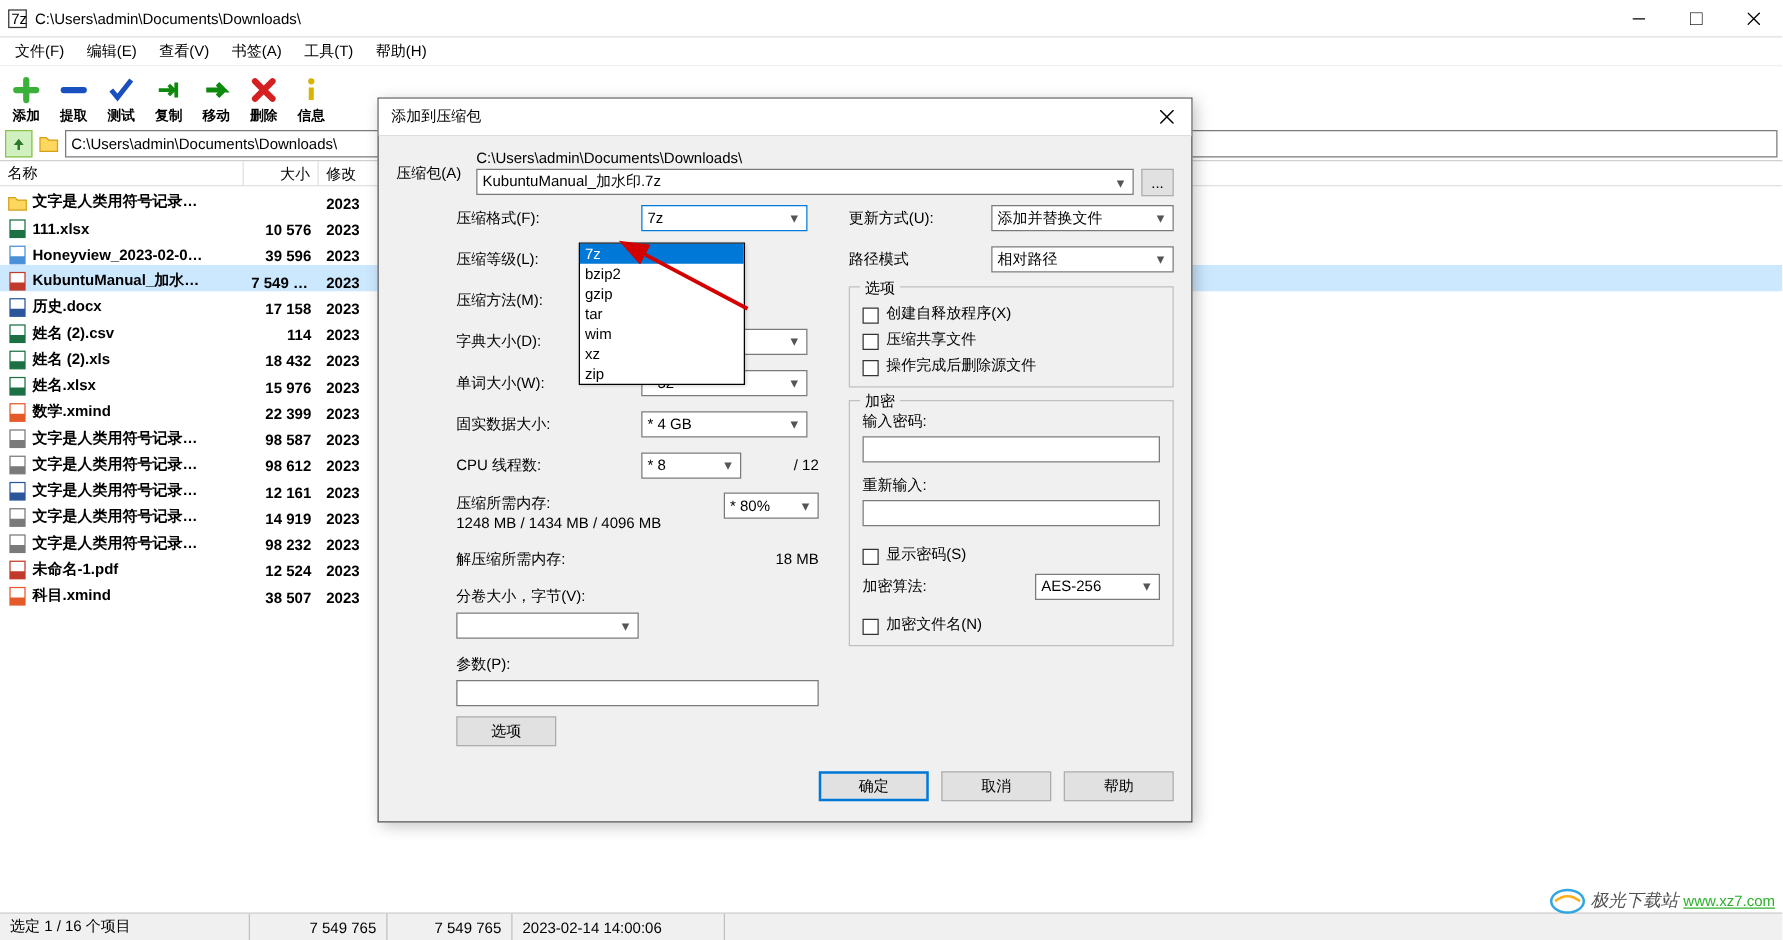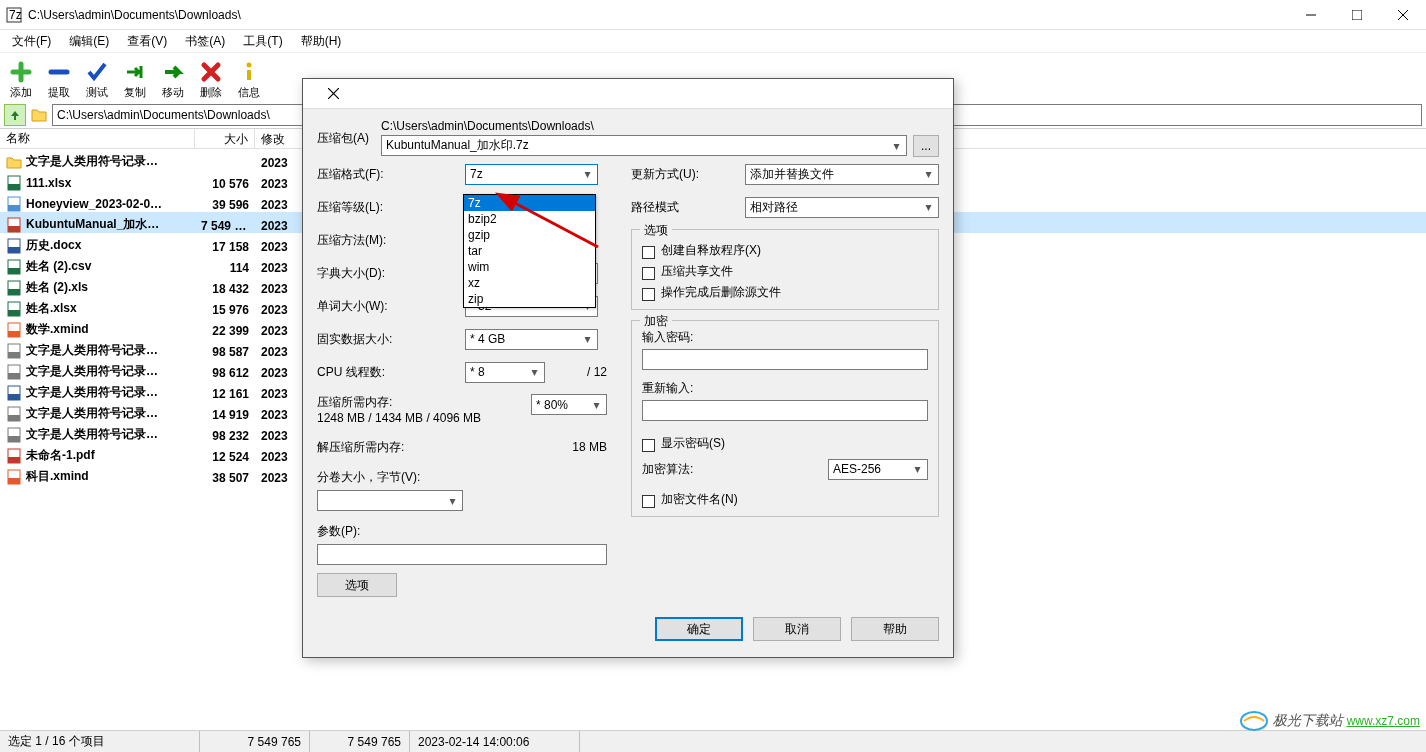--- a/index.html
+++ b/index.html
@@ -11,21 +11,21 @@
 .titlebar .title { flex: 1; color: #000; font-size: 12px; }
 .titlebar .winbuttons { display: flex; }
 .titlebar .winbtn { width: 46px; height: 30px; display: flex; align-items: center; justify-content: center; color: #333; }
 
 
 .menubar { height: 22px; display: flex; align-items: center; padding-left: 4px; gap: 2px; }
 .menubar .menuitem { padding: 2px 8px; color: #000; }
 
 
 .toolbar { height: 50px; display: flex; align-items: center; padding: 4px 6px 0 6px; gap: 8px; border-top: 1px solid #f0f0f0; }
-.toolbar .toolbtn { display: flex; flex-direction: column; align-items: center; width: 30px; cursor: pointer; }
+.toolbar .toolbtn { display: flex; flex-direction: column; align-items: center; width: 30px; cursor: pointer; font-weight: bold; }
 .toolbar .toolbtn .icon { width: 24px; height: 24px; display: flex; align-items: center; justify-content: center; font-size: 20px; }
 .toolbar .toolbtn .lbl { font-size: 11px; color: #000; margin-top: 1px; }
 
 
 .addressbar { height: 26px; display: flex; align-items: center; padding: 2px 4px; gap: 4px; }
 .addressbar .upbtn { width: 22px; height: 22px; background: #d0f0c0; border: 1px solid #8bc34a; display: flex; align-items: center; justify-content: center; }
 .addressbar .foldericon { width: 18px; height: 18px; }
 .addressbar .pathinput { flex: 1; height: 22px; border: 1px solid #7a7a7a; padding: 0 4px; }
 
 
@@ -50,21 +50,21 @@
 .dialog .dlg-titlebar { height: 30px; background: #fff; display: flex; align-items: center; padding-left: 10px; border-bottom: 1px solid #ddd; }
 .dialog .dlg-title { flex: 1; font-size: 12px; }
 .dialog .dlg-close { width: 40px; height: 30px; display: flex; align-items: center; justify-content: center; }
 .dialog .dlg-body { padding: 10px 14px; display: flex; flex-direction: column; height: calc(100% - 30px); }
 
 .dlg-row { display: flex; align-items: center; margin-bottom: 6px; gap: 8px; }
 .dlg-label { width: 140px; }
 .dlg-browse { width: 26px; height: 22px; border: 1px solid #adadad; background: #e1e1e1; display: flex; align-items: center; justify-content: center; }
 
 .dlg-cols { display: flex; gap: 24px; flex: 1; }
-.dlg-colleft { width: 290px; }
+.dlg-colleft { width: 290px; margin-left: 48px; }
 .dlg-colright { flex: 1; }
 
 .field-row { display: flex; align-items: center; margin-bottom: 11px; min-height: 22px; }
 .field-row .field-label { width: 148px; }
 .field-row .field-control { flex: 1; position: relative; }
 
 .combo { height: 21px; border: 1px solid #7a7a7a; background: #fff; display: flex; align-items: center; padding: 0 4px; position: relative; }
 .combo .combo-arrow { position: absolute; right: 2px; top: 2px; width: 15px; height: 15px; display: flex; align-items: center; justify-content: center; color: #555; }
 .combo.open { border-color: #0078d7; }
 
@@ -395,20 +395,21 @@
 
 <div class="statusbar">
   <div class="cell" style="width:200px">选定 1 / 16 个项目</div>
   <div class="cell" style="width:110px;justify-content:flex-end">7 549 765</div>
   <div class="cell" style="width:100px;justify-content:flex-end">7 549 765</div>
   <div class="cell" style="width:170px">2023-02-14 14:00:06</div>
 </div>
 
 <div class="dialog">
   <div class="dlg-titlebar">
+    <span class="dlg-title">添加到压缩包</span>
     <div class="dlg-close">
         <svg width="11" height="11">
           <line x1="0" y1="0" x2="11" y2="11" stroke="#000" stroke-width="1.2"></line>
           <line x1="11" y1="0" x2="0" y2="11" stroke="#000" stroke-width="1.2"></line>
         </svg>
       </div>
   </div>
   <div class="dlg-body">
 
     <div class="dlg-row">

